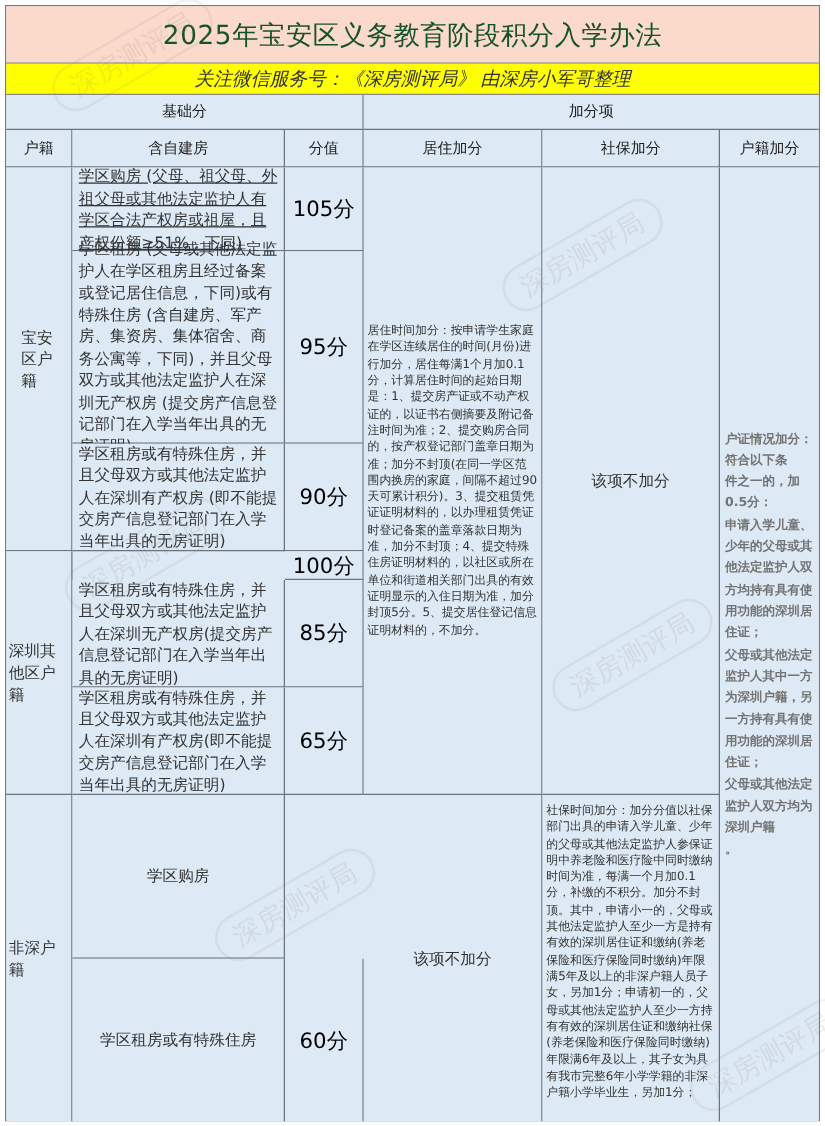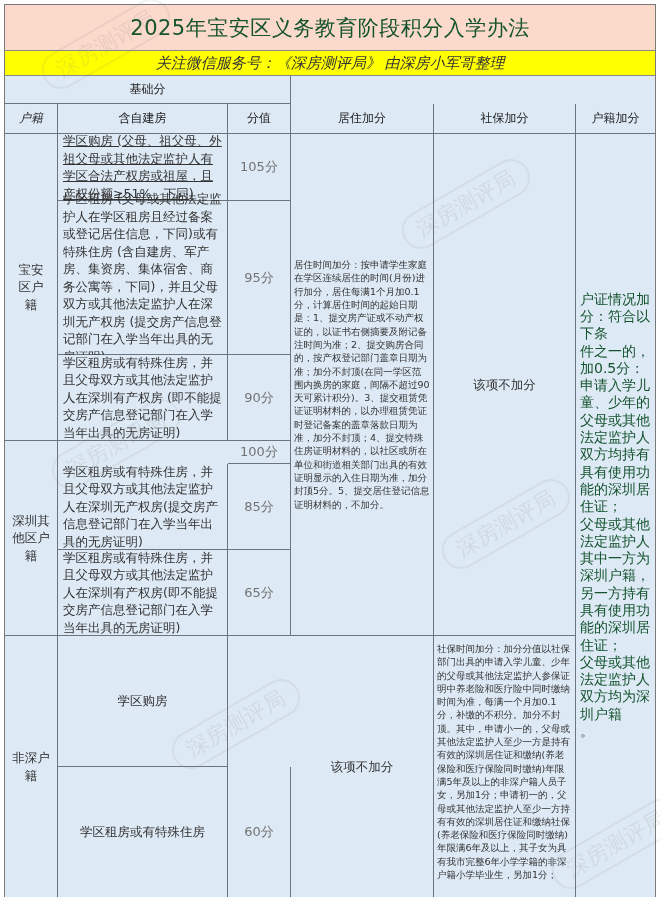--- a/index.html
+++ b/index.html
@@ -12,41 +12,42 @@
                 display: flex; align-items: center; justify-content: center;
                 font-size: 21px; color: #14532d; letter-spacing: 0.5px; }
   .notice-band { position: absolute; left: 0; top: 46px; width: 650px; height: 24px;
                  background: #ffff00; border-bottom: 1px solid #8a8a8a;
                  display: flex; align-items: center; justify-content: center;
                  font-family: Liberation Serif, serif;
                  font-size: 15px; color: #333; font-style: italic; }
   .cell { position: absolute; box-sizing: border-box; border-right: 1px solid #6b7580;
           border-bottom: 1px solid #6b7580; display: flex; align-items: center;
           background: #dde9f5; }
-  .center { justify-content: center; text-align: center; }
+  .center { justify-content: center; text-align: left; }
   .left { justify-content: flex-start; text-align: left; }
   .hdr { font-size: 12px; color: #222; }
   .body-text { font-size: 12.5px; line-height: 17.5px; padding: 2px 5px; color: #333; }
   .small-text { font-size: 9.5px; line-height: 13.3px; padding: 2px 3px; color: #333; }
-  .score { font-size: 13px; color: #737373; }
-  .right-col-text { font-size: 14px; line-height: 17.3px; padding: 2px 4px; color: #14532d; }
+  .score { font-size: 17px; color: #000000; }
+  .right-col-text { font-size: 10px; line-height: 17.3px; padding: 2px 4px; color: #737373; font-weight: bold; }
   .watermark { position: absolute; font-size: 22px; color: rgba(120,120,120,0.13);
                transform: rotate(-30deg); pointer-events: none; white-space: nowrap;
                border: 2px solid rgba(120,120,120,0.10); border-radius: 22px; padding: 2px 14px; }
 </style>
 </head>
 <body>
 
 <div class="frame">
   <div class="title-band">2025年宝安区义务教育阶段积分入学办法</div>
   <div class="notice-band">关注微信服务号：《深房测评局》 由深房小军哥整理</div>
 
   <div class="cell center hdr" style="left:0;top:71px;width:286px;height:28px;">基础分</div>
+  <div class="cell center hdr" style="left:286px;top:71px;width:364px;height:28px;border-right:none;">加分项</div>
 
-  <div class="cell center hdr" style="left:0;top:99px;width:53px;height:30px;font-style:italic;">户籍</div>
+  <div class="cell center hdr" style="left:0;top:99px;width:53px;height:30px;">户籍</div>
   <div class="cell center hdr" style="left:53px;top:99px;width:170px;height:30px;">含自建房</div>
   <div class="cell center hdr" style="left:223px;top:99px;width:63px;height:30px;">分值</div>
   <div class="cell center hdr" style="left:286px;top:99px;width:143px;height:30px;">居住加分</div>
   <div class="cell center hdr" style="left:429px;top:99px;width:142px;height:30px;">社保加分</div>
   <div class="cell center hdr" style="left:571px;top:99px;width:79px;height:30px;border-right:none;">户籍加分</div>
 
   <div class="cell center body-text" style="left:0;top:129px;width:53px;height:307px;padding:0 12px;">宝安区户籍</div>
   <div class="cell left body-text" style="left:53px;top:129px;width:170px;height:67px;text-decoration:underline;">学区购房 (父母、祖父母、外祖父母或其他法定监护人有学区合法产权房或祖屋，且产权份额≥51%，下同)</div>
   <div class="cell center score" style="left:223px;top:129px;width:63px;height:67px;">105分</div>
   <div class="cell left body-text" style="left:53px;top:196px;width:170px;height:154px;">学区租房 (父母或其他法定监护人在学区租房且经过备案或登记居住信息，下同)或有特殊住房 (含自建房、军产房、集资房、集体宿舍、商务公寓等，下同)，并且父母双方或其他法定监护人在深圳无产权房 (提交房产信息登记部门在入学当年出具的无房证明)</div>

